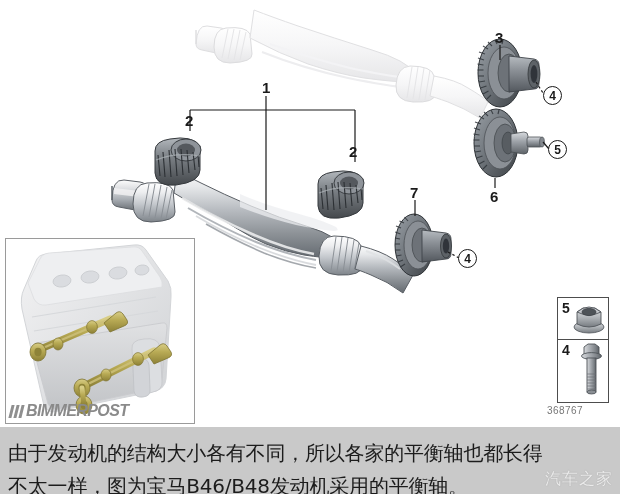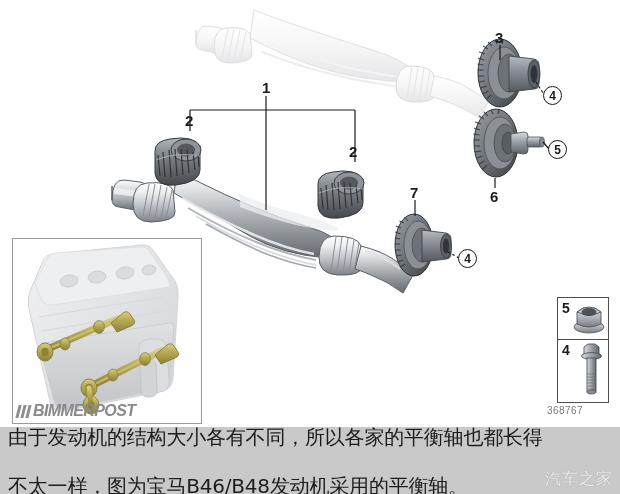--- a/index.html
+++ b/index.html
@@ -61,21 +61,21 @@
     color: #1a1a1a;
     display: flex;
     align-items: center;
     justify-content: center;
     box-sizing: border-box;
   }
 
   
   #inset {
     position: absolute;
-    left: 12px;
+    left: 5px;
     top: 238px;
     width: 190px;
     height: 186px;
     border: 1.5px solid #9a9a9a;
     background: #ffffff;
     box-sizing: border-box;
     overflow: hidden;
   }
   #inset-svg { display: block; position: absolute; left: 0; top: 0; }
 
@@ -169,21 +169,21 @@
   #caption-line1, #caption-line2 {
     position: absolute;
     left: 8px;
     font-family: "DejaVu Sans", sans-serif;
     font-size: 20px;
     color: #1c1c1c;
     line-height: 1;
     white-space: nowrap;
     letter-spacing: -0.2px;
   }
-  #caption-line1 { top: 0; text-align: right; }
+  #caption-line1 { top: 16px; text-align: right; }
   #caption-line2 { top: 49px; }
   #watermark {
     position: absolute;
     right: 7px;
     bottom: 4px;
     font-family: "DejaVu Sans", sans-serif;
     font-size: 16px;
     color: #ebebeb;
     letter-spacing: 1px;
     text-shadow: 0 0 1px rgba(120,120,120,0.6);

